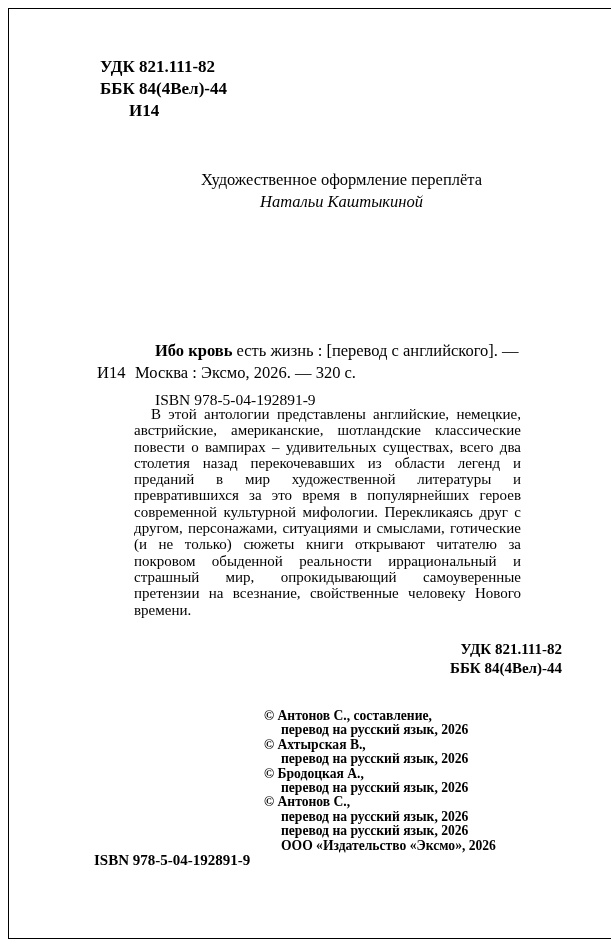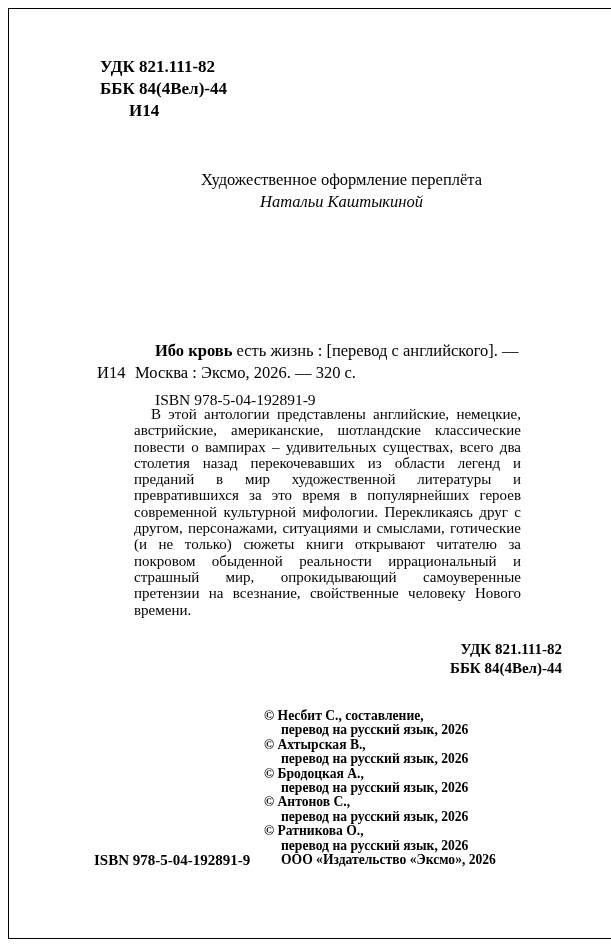--- a/index.html
+++ b/index.html
@@ -168,37 +168,36 @@
     <p>В этой антологии представлены английские, немецкие, австрийские, американские, шотландские классические повести о вампирах – удивительных существах, всего два столетия назад перекочевавших из области легенд и преданий в мир художественной литературы и превратившихся за это время в популярнейших героев современной культурной мифологии. Перекликаясь друг с другом, персонажами, ситуациями и смыслами, готические (и не только) сюжеты книги открывают читателю за покровом обыденной реальности иррациональный и страшный мир, опрокидывающий самоуверенные претензии на всезнание, свойственные человеку Нового времени.</p>
   </div>
 
   <div class="codes-right">
     <div>УДК 821.111-82</div>
     <div>ББК 84(4Вел)-44</div>
   </div>
 
   <div class="copyrights">
     <div class="c-entry">
-      <div class="c-line1">© Несбит С., составление,</div>
+      <div class="c-line1">© Антонов С., составление,</div>
       <div class="c-line2">перевод на русский язык, 2026</div>
     </div>
     <div class="c-entry">
       <div class="c-line1">© Ахтырская В.,</div>
       <div class="c-line2">перевод на русский язык, 2026</div>
     </div>
     <div class="c-entry">
       <div class="c-line1">© Бродоцкая А.,</div>
       <div class="c-line2">перевод на русский язык, 2026</div>
     </div>
     <div class="c-entry">
       <div class="c-line1">© Антонов С.,</div>
       <div class="c-line2">перевод на русский язык, 2026</div>
     </div>
     <div class="c-entry">
-      <div class="c-line1">© Ратникова О.,</div>
       <div class="c-line2">перевод на русский язык, 2026</div>
     </div>
     <div class="c-entry">
       <div class="c-line2">ООО «Издательство «Эксмо», 2026</div>
     </div>
   </div>
 
   <div class="isbn-bottom">ISBN 978-5-04-192891-9</div>
 
 </div>

